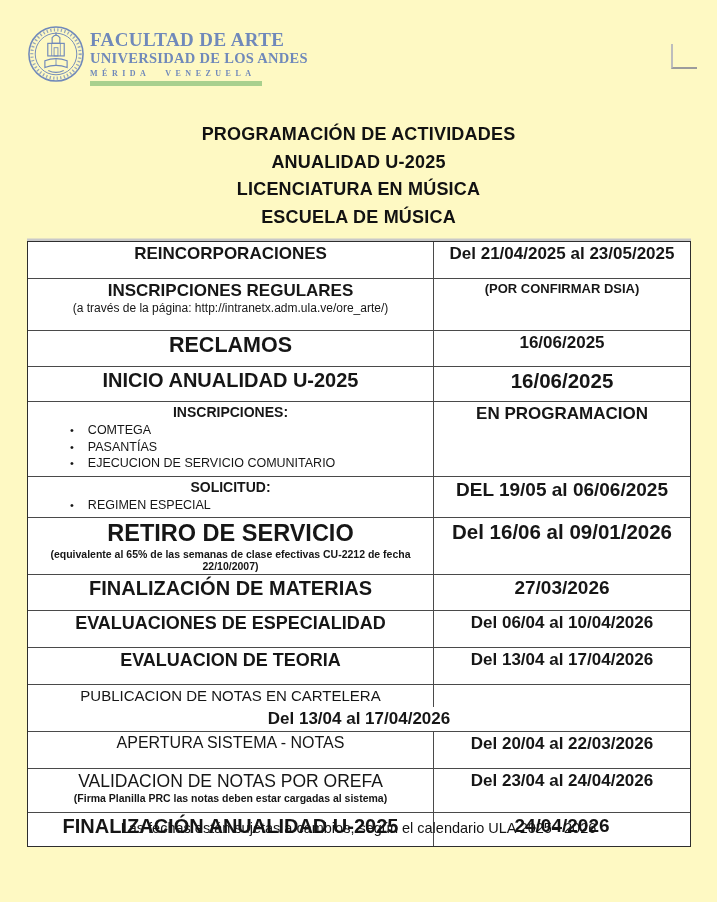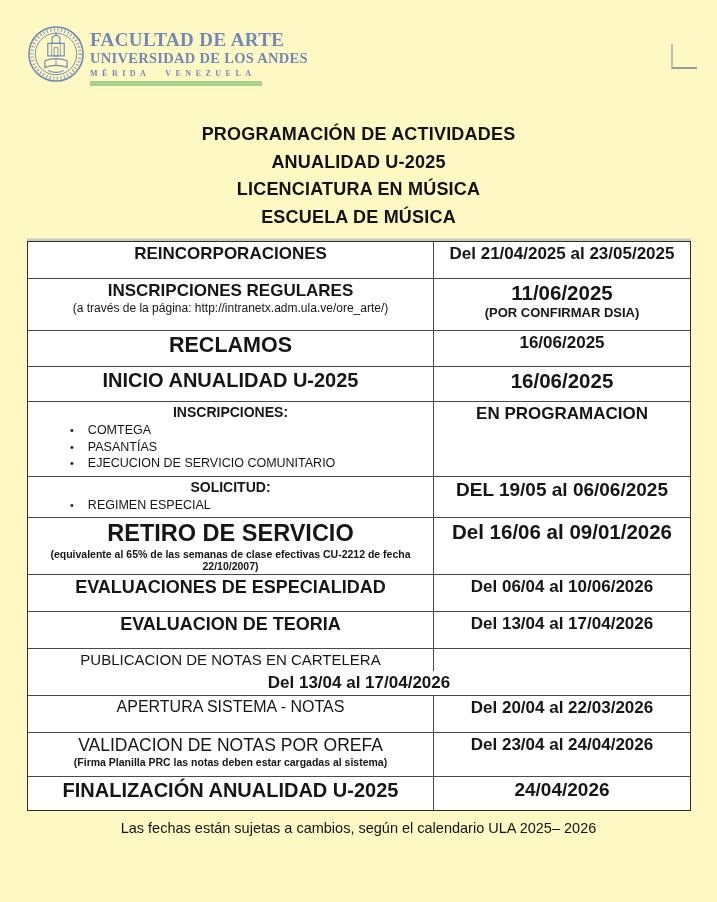--- a/index.html
+++ b/index.html
@@ -115,21 +115,20 @@
         <div class="cell date d17">
           <div>Del 21/04/2025 al 23/05/2025</div>
         </div>
       </div>
       <div class="trow" style="min-height: 51px;">
         <div class="cell act">
           <div class="act-title a17b">INSCRIPCIONES REGULARES</div>
           <div class="cell-note note-reg">(a través de la página: http://intranetx.adm.ula.ve/ore_arte/)</div>
         </div>
         <div class="cell date d20">
-          <div>11/06/2025</div>
           <div class="date-note">(POR CONFIRMAR DSIA)</div>
         </div>
       </div>
       <div class="trow" style="min-height: 35px;">
         <div class="cell act">
           <div class="act-title a21b">RECLAMOS</div>
         </div>
         <div class="cell date d17">
           <div>16/06/2025</div>
         </div>
@@ -168,26 +167,34 @@
       </div>
       <div class="trow" style="min-height: 44px;">
         <div class="cell act">
           <div class="act-title a23b">RETIRO DE SERVICIO</div>
           <div class="cell-note note-tiny">(equivalente al 65% de las semanas de clase efectivas CU-2212 de fecha 22/10/2007)</div>
         </div>
         <div class="cell date d20">
           <div>Del 16/06 al 09/01/2026</div>
         </div>
       </div>
+      <div class="trow" style="min-height: 35px;">
+        <div class="cell act">
+          <div class="act-title a20b">FINALIZACIÓN DE MATERIAS</div>
+        </div>
+        <div class="cell date d19">
+          <div>27/03/2026</div>
+        </div>
+      </div>
       <div class="trow" style="min-height: 36px;">
         <div class="cell act">
           <div class="act-title a18b">EVALUACIONES DE ESPECIALIDAD</div>
         </div>
         <div class="cell date d17">
-          <div>Del 06/04 al 10/06/2026</div>
+          <div>Del 06/04 al 10/04/2026</div>
         </div>
       </div>
       <div class="trow" style="min-height: 36px;">
         <div class="cell act">
           <div class="act-title a18b">EVALUACION DE TEORIA</div>
         </div>
         <div class="cell date d17">
           <div>Del 13/04 al 17/04/2026</div>
         </div>
       </div>

